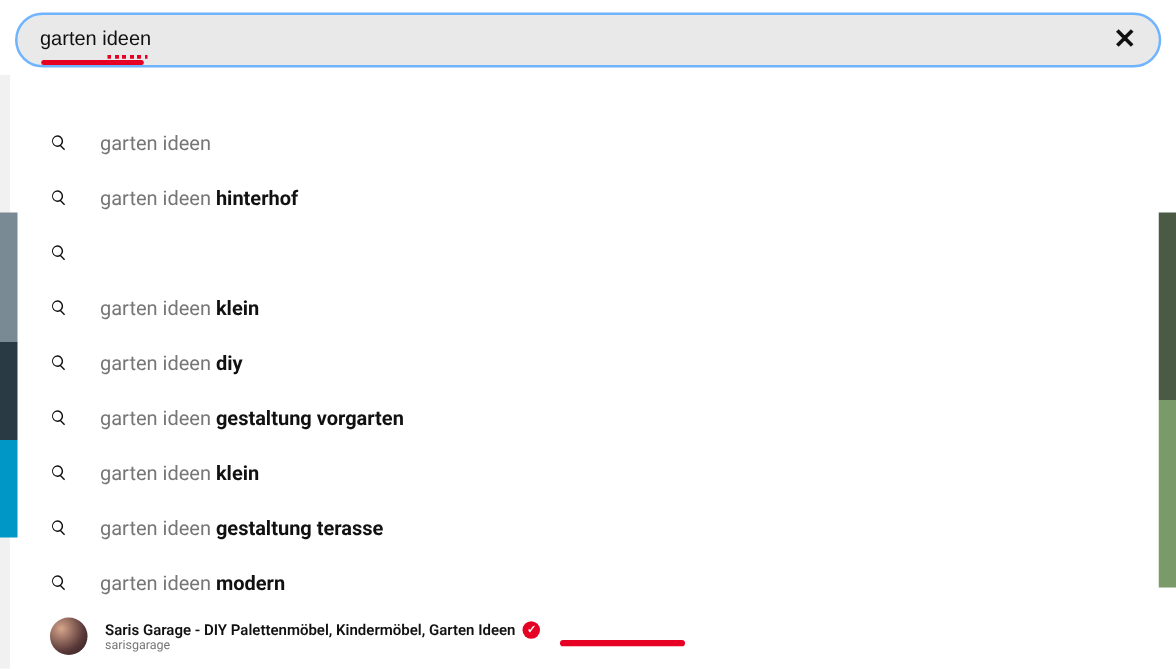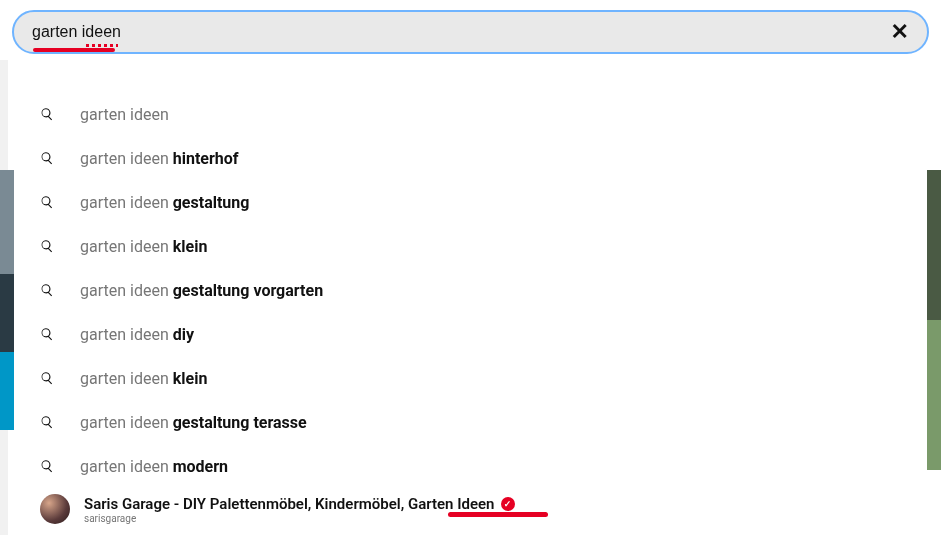--- a/index.html
+++ b/index.html
@@ -105,21 +105,21 @@
       border-radius: 50%;
       background: radial-gradient(circle at 30% 30%, #d7a58a, #5a3a3a 60%, #2a1a1a);
       margin-right: 14px;
       flex-shrink: 0;
     }
     .profile-text {
       display: flex;
       flex-direction: column;
     }
     .profile-title {
-      font-size: 15px;
+      font-size: 12px;
       font-weight: 600;
       color: #111;
       display: flex;
       align-items: center;
     }
     .profile-sub {
       font-size: 10px;
       color: #767676;
     }
     .verified-badge {
@@ -183,45 +183,44 @@
           </svg>
         </span>
         <span class="label"><span>garten ideen </span><b>hinterhof</b></span>
       </div>
       <div class="suggestion">
         <span class="icon">
           <svg viewBox="0 0 24 24" fill="#111">
             <path d="M10 2a8 8 0 015.3 13.9l5.4 5.4-1.4 1.4-5.4-5.4A8 8 0 1110 2zm0 2a6 6 0 100 12 6 6 0 000-12z"></path>
           </svg>
         </span>
-        <span class="label"><span>garten ideen </span><b>gestaltung</b></span>
       </div>
       <div class="suggestion">
         <span class="icon">
           <svg viewBox="0 0 24 24" fill="#111">
             <path d="M10 2a8 8 0 015.3 13.9l5.4 5.4-1.4 1.4-5.4-5.4A8 8 0 1110 2zm0 2a6 6 0 100 12 6 6 0 000-12z"></path>
           </svg>
         </span>
         <span class="label"><span>garten ideen </span><b>klein</b></span>
       </div>
       <div class="suggestion">
         <span class="icon">
           <svg viewBox="0 0 24 24" fill="#111">
             <path d="M10 2a8 8 0 015.3 13.9l5.4 5.4-1.4 1.4-5.4-5.4A8 8 0 1110 2zm0 2a6 6 0 100 12 6 6 0 000-12z"></path>
           </svg>
         </span>
+        <span class="label"><span>garten ideen </span><b>diy</b></span>
+      </div>
+      <div class="suggestion">
+        <span class="icon">
+          <svg viewBox="0 0 24 24" fill="#111">
+            <path d="M10 2a8 8 0 015.3 13.9l5.4 5.4-1.4 1.4-5.4-5.4A8 8 0 1110 2zm0 2a6 6 0 100 12 6 6 0 000-12z"></path>
+          </svg>
+        </span>
         <span class="label"><span>garten ideen </span><b>gestaltung vorgarten</b></span>
-      </div>
-      <div class="suggestion">
-        <span class="icon">
-          <svg viewBox="0 0 24 24" fill="#111">
-            <path d="M10 2a8 8 0 015.3 13.9l5.4 5.4-1.4 1.4-5.4-5.4A8 8 0 1110 2zm0 2a6 6 0 100 12 6 6 0 000-12z"></path>
-          </svg>
-        </span>
-        <span class="label"><span>garten ideen </span><b>diy</b></span>
       </div>
       <div class="suggestion">
         <span class="icon">
           <svg viewBox="0 0 24 24" fill="#111">
             <path d="M10 2a8 8 0 015.3 13.9l5.4 5.4-1.4 1.4-5.4-5.4A8 8 0 1110 2zm0 2a6 6 0 100 12 6 6 0 000-12z"></path>
           </svg>
         </span>
         <span class="label"><span>garten ideen </span><b>klein</b></span>
       </div>
       <div class="suggestion">

